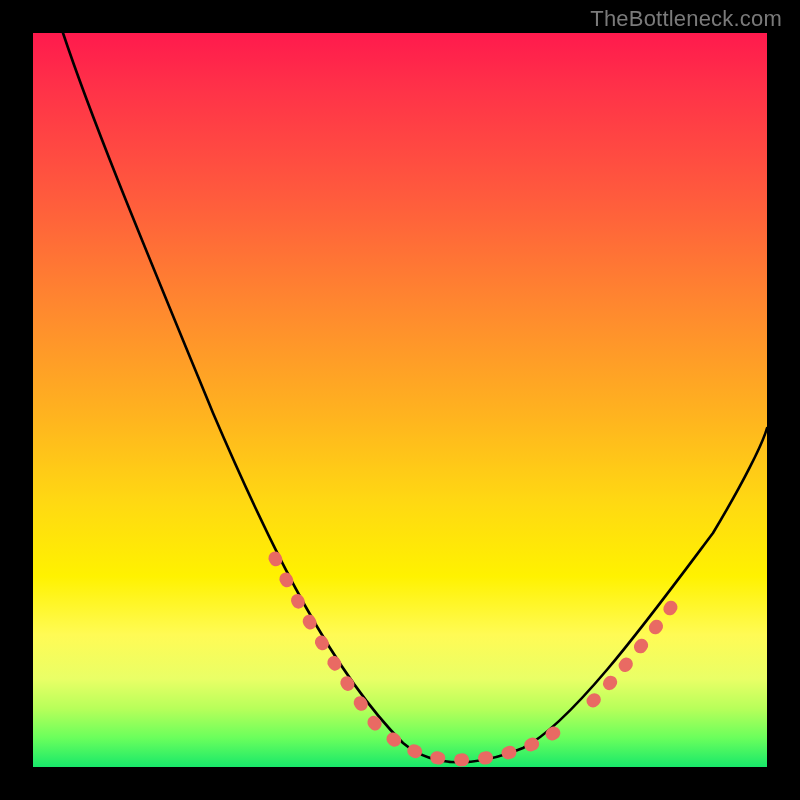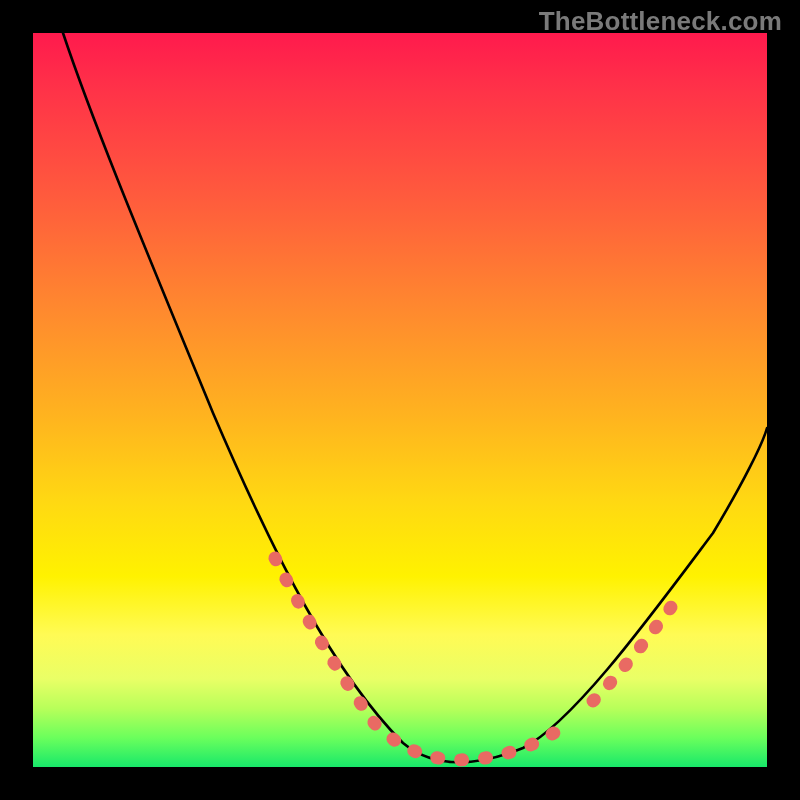--- a/index.html
+++ b/index.html
@@ -38,22 +38,22 @@
       #b8ff5a 92%,
       #6bff5c 96%,
       #18e86a 100%
     );
   }
   .watermark {
     position: absolute;
     top: 6px;
     right: 18px;
     color: #7a7a7a;
-    font-size: 26px;
-    font-weight: 700;
+    font-size: 22px;
+    font-weight: 400;
     letter-spacing: 0.2px;
     pointer-events: none;
   }
   svg.curve {
     position: absolute;
     left: 0;
     top: 0;
     width: 734px;
     height: 734px;
     overflow: visible;

